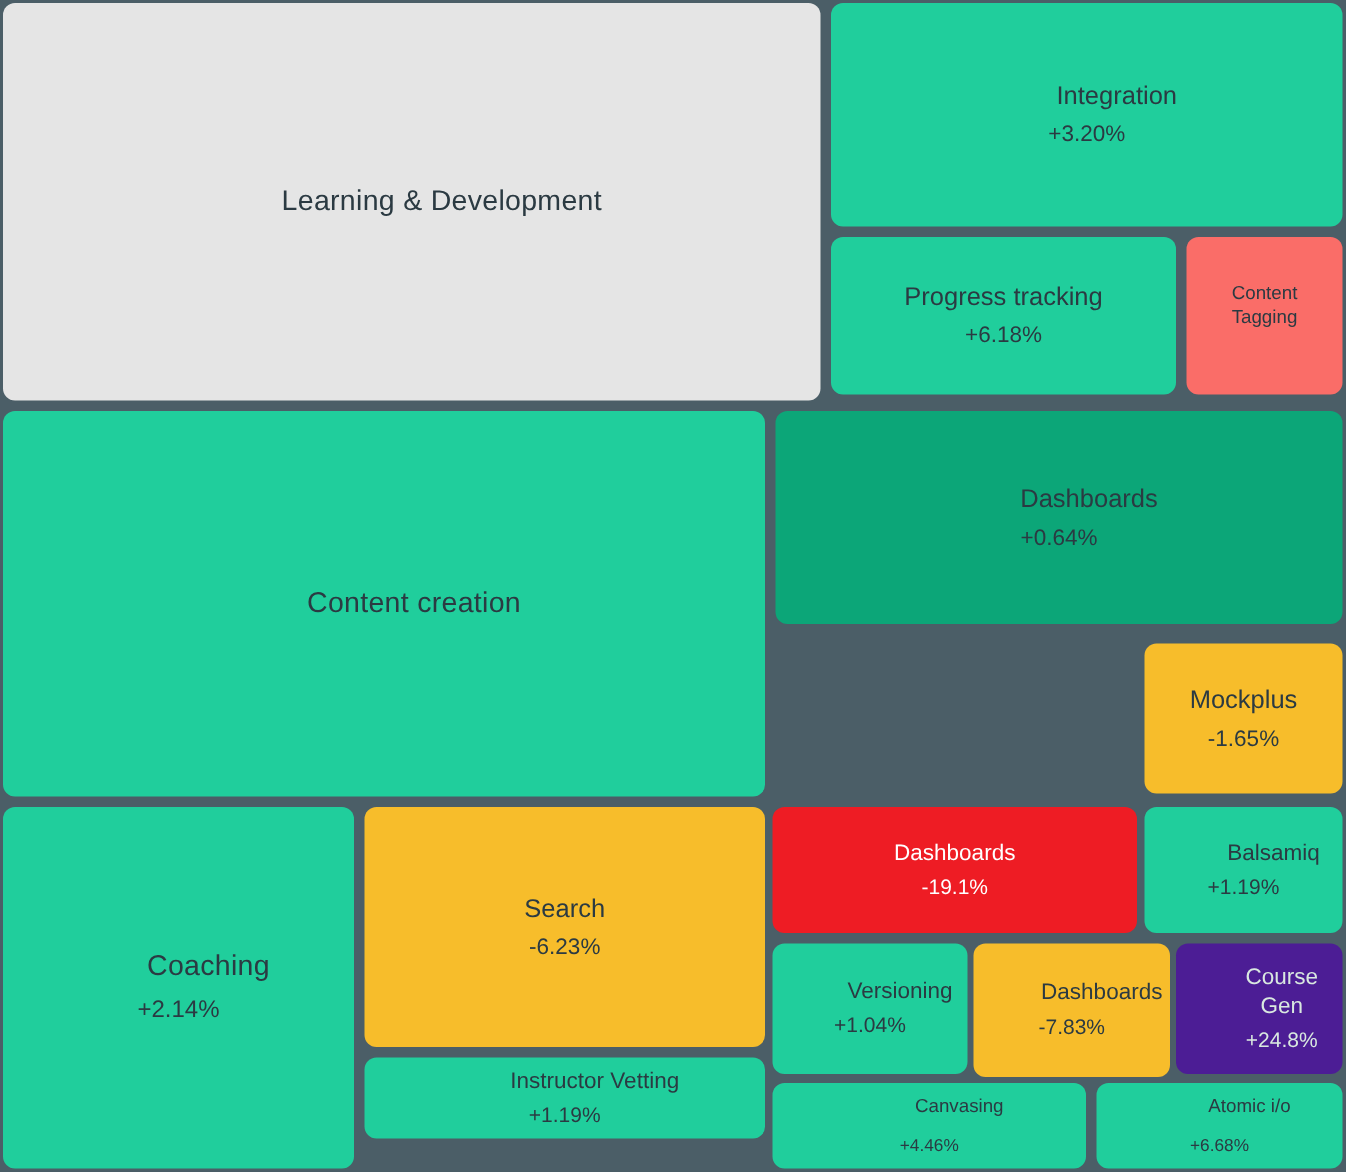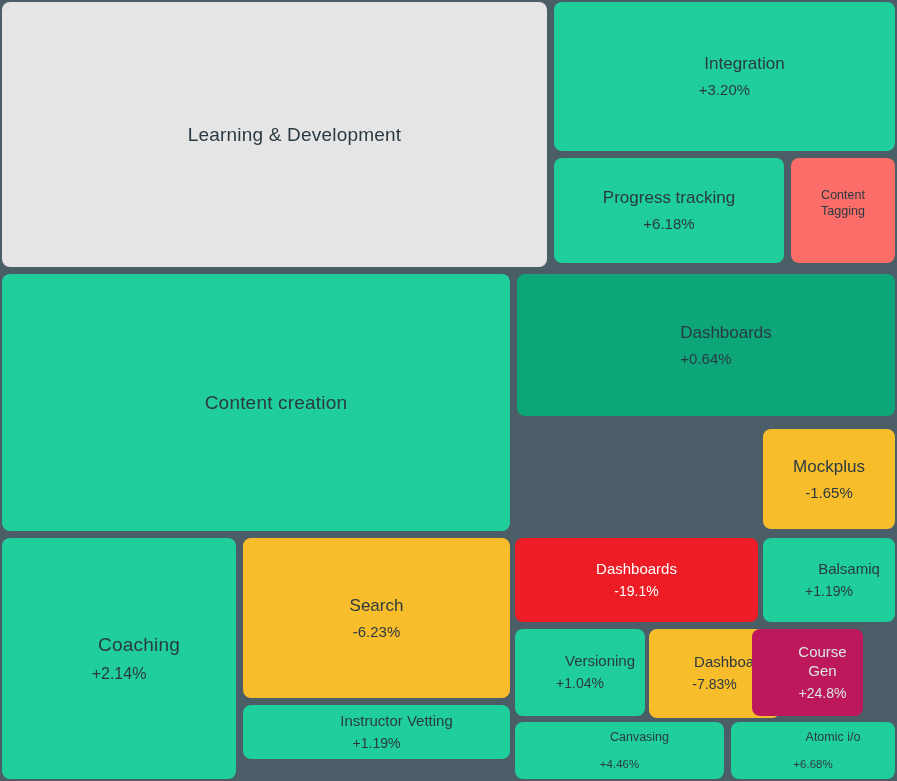--- a/index.html
+++ b/index.html
@@ -99,21 +99,21 @@
       <span class="tile-change">+1.19%</span>
     </div>
     <div class="tile s-sm" style="left: 515px; top: 629px; width: 130px; height: 87px; background: rgb(32, 206, 156); color: rgb(43, 58, 66);">
       <span class="tile-title b">Versioning</span>
       <span class="tile-change">+1.04%</span>
     </div>
     <div class="tile s-sm" style="left: 649px; top: 629px; width: 131px; height: 89px; background: rgb(247, 189, 43); color: rgb(43, 58, 66);">
       <span class="tile-title b">Dashboards</span>
       <span class="tile-change">-7.83%</span>
     </div>
-    <div class="tile s-sm" style="left: 752px; top: 629px; width: 111px; height: 87px; background: #be185d; color: rgb(217, 232, 224); padding-left: 38px;">
+    <div class="tile s-sm" style="left: 784px; top: 629px; width: 111px; height: 87px; background: #4c1d95; color: rgb(217, 232, 224); padding-left: 38px;">
       <span class="tile-title">Course Gen</span>
       <span class="tile-change">+24.8%</span>
     </div>
     <div class="tile s-xs" style="left: 515px; top: 722px; width: 209px; height: 57px; background: rgb(32, 206, 156); color: rgb(43, 58, 66);">
       <span class="tile-title b">Canvasing</span>
       <span class="tile-change">+4.46%</span>
     </div>
     <div class="tile s-xs" style="left: 731px; top: 722px; width: 164px; height: 57px; background: rgb(32, 206, 156); color: rgb(43, 58, 66);">
       <span class="tile-title b">Atomic i/o</span>
       <span class="tile-change">+6.68%</span>

